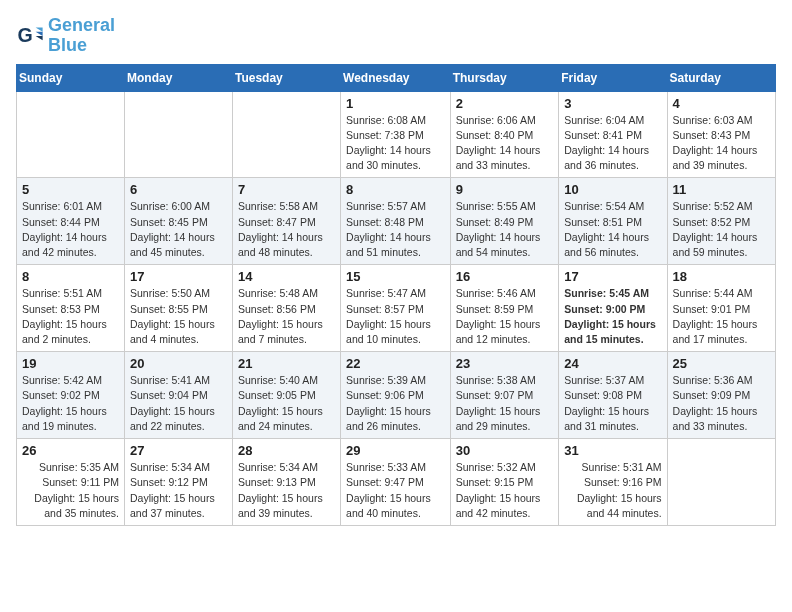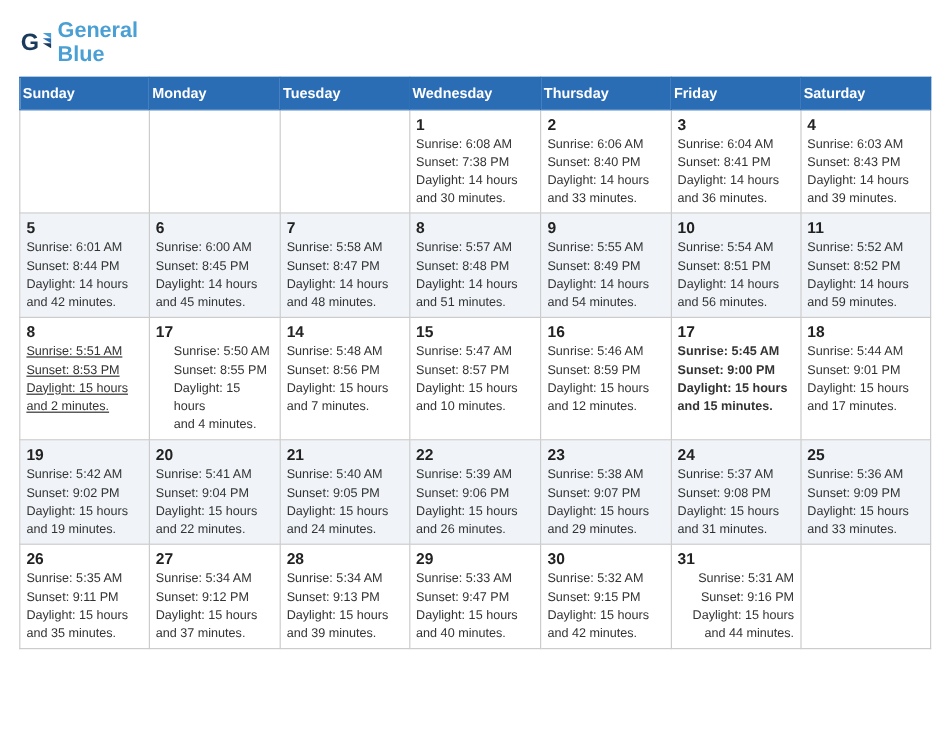--- a/index.html
+++ b/index.html
@@ -203,28 +203,28 @@
           <span class="day-number">11</span>
           <div class="day-info" style="white-space: pre-line;">Sunrise: 5:52 AM
 Sunset: 8:52 PM
 Daylight: 14 hours
 and 59 minutes.</div>
         </td>
       </tr>
       <tr>
         <td>
           <span class="day-number">8</span>
-          <div class="day-info" style="white-space: pre-line; text-decoration: underline;">Sunrise: 5:51 AM
+          <div class="day-info" style="white-space: pre-line;">Sunrise: 5:51 AM
 Sunset: 8:53 PM
 Daylight: 15 hours
 and 2 minutes.</div>
         </td>
         <td>
           <span class="day-number">17</span>
-          <div class="day-info" style="white-space: pre-line; margin-left: 15px;">Sunrise: 5:50 AM
+          <div class="day-info" style="white-space: pre-line;">Sunrise: 5:50 AM
 Sunset: 8:55 PM
 Daylight: 15 hours
 and 4 minutes.</div>
         </td>
         <td>
           <span class="day-number">14</span>
           <div class="day-info" style="white-space: pre-line;">Sunrise: 5:48 AM
 Sunset: 8:56 PM
 Daylight: 15 hours
 and 7 minutes.</div>
@@ -305,21 +305,21 @@
           <span class="day-number">25</span>
           <div class="day-info" style="white-space: pre-line;">Sunrise: 5:36 AM
 Sunset: 9:09 PM
 Daylight: 15 hours
 and 33 minutes.</div>
         </td>
       </tr>
       <tr>
         <td>
           <span class="day-number">26</span>
-          <div class="day-info" style="white-space: pre-line;">Sunrise: 5:35 AM
+          <div class="day-info" style="white-space: pre-line; text-align: right;">Sunrise: 5:35 AM
 Sunset: 9:11 PM
 Daylight: 15 hours
 and 35 minutes.</div>
         </td>
         <td>
           <span class="day-number">27</span>
           <div class="day-info" style="white-space: pre-line;">Sunrise: 5:34 AM
 Sunset: 9:12 PM
 Daylight: 15 hours
 and 37 minutes.</div>

